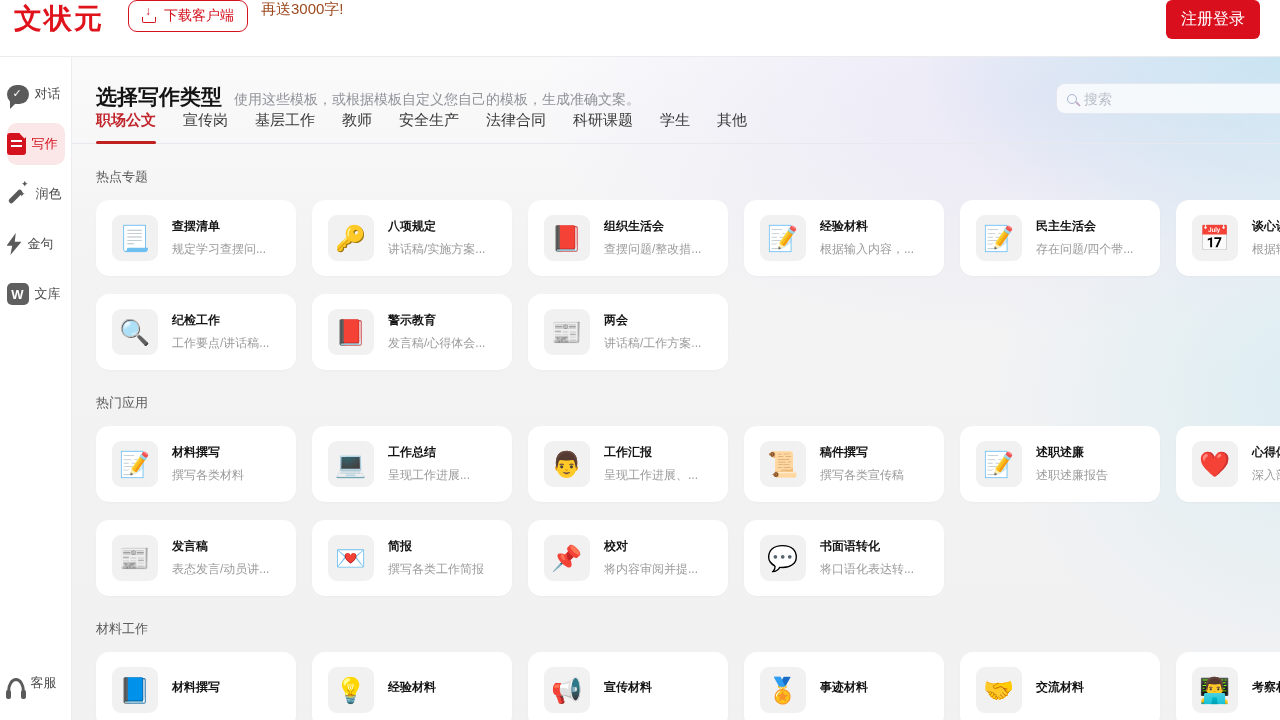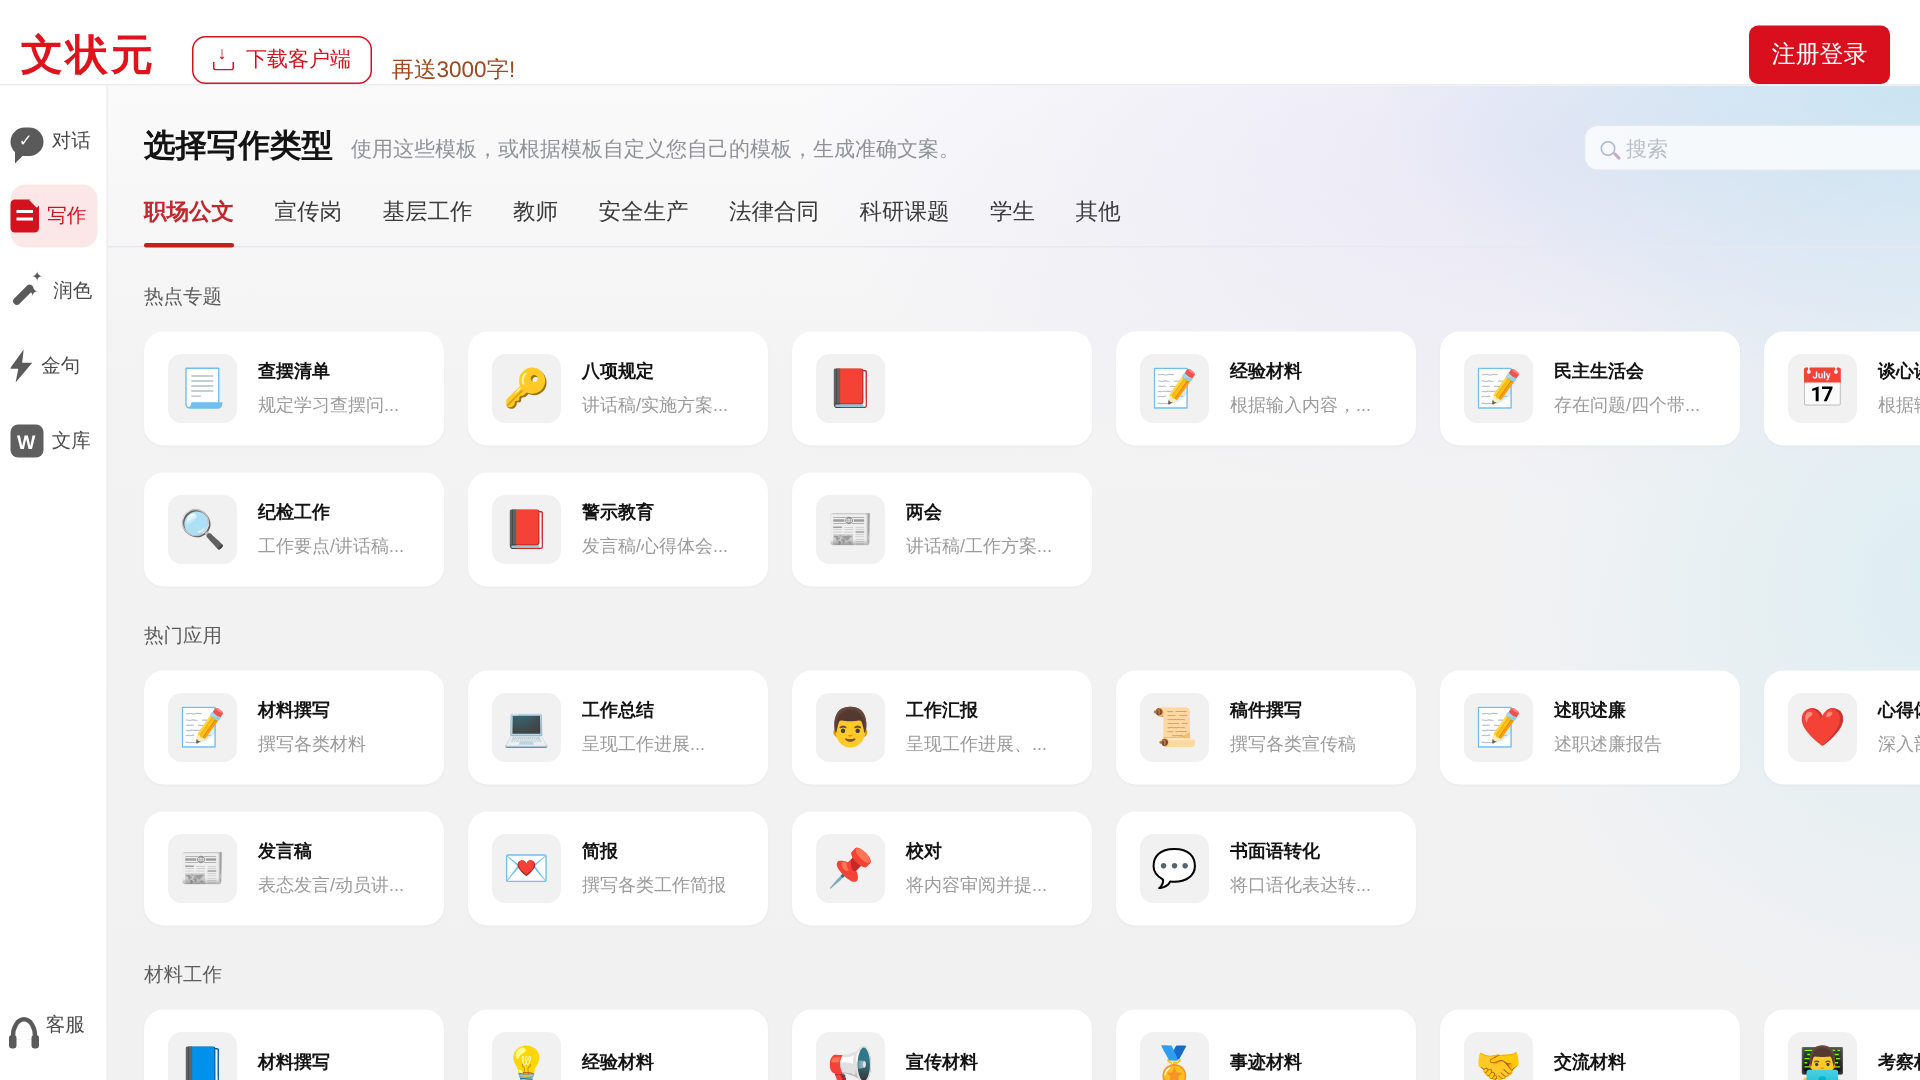--- a/index.html
+++ b/index.html
@@ -1,20 +1,20 @@
 <!DOCTYPE html>
 <html><head>
 <meta charset="utf-8">
 <style>
   * { margin:0; padding:0; box-sizing:border-box; }
   html,body { width:1280px; height:720px; overflow:hidden; }
   body { font-family:"Liberation Sans","DejaVu Sans",sans-serif; background:#fff; color:#222; }
 
   
-  .header { height:57px; background:#fff; border-bottom:1px solid #ececef; display:flex; align-items:flex-end; padding:0 20px 0 14px; position:relative; z-index:5; }
+  .header { height:57px; background:#fff; border-bottom:1px solid #ececef; display:flex; align-items:flex-start; padding:0 20px 0 14px; position:relative; z-index:5; }
   .logo { font-size:28px; font-weight:800; color:#e0121b; letter-spacing:2px; }
   .dl-btn { margin-left:24px; display:flex; align-items:center; gap:8px; border:1px solid #d4121e; color:#d4121e; border-radius:9px; padding:6px 13px; font-size:14px; background:#fff; cursor:pointer; }
   .dl-icon { position:relative; width:14px; height:14px; display:inline-block; }
   .dl-icon::before { content:'↓'; position:absolute; left:3px; top:-5px; font-size:12px; font-weight:700; color:#d4121e; }
   .dl-icon::after { content:''; position:absolute; left:0; right:0; bottom:0; height:5px; border:1.6px solid #d4121e; border-top:none; border-radius:0 0 2px 2px; }
   .promo { margin-left:13px; font-size:15px; color:#9c4a1f; }
   .header-spacer { flex:1; }
   .login-btn { background:#d90f1e; color:#fff; border:none; border-radius:6px; padding:9px 15px; font-size:16px; cursor:pointer; }
 
   
@@ -55,21 +55,21 @@
   }
   .top-block { padding:26px 0 0 24px; border-bottom:1px solid #e7e9ee; position:relative; }
   .title-row { display:flex; align-items:baseline; gap:12px; }
   .page-title { font-size:21px; font-weight:800; color:#131313; }
   .page-subtitle { font-size:14px; color:#909298; }
   .search-box { position:absolute; top:26px; left:984px; width:300px; height:31px; background:rgba(255,255,255,.75); border:1px solid #e2e7f0; border-radius:9px; display:flex; align-items:center; padding-left:10px; gap:7px; }
   .mag { width:10px; height:10px; border:1.6px solid #a9b6cb; border-radius:50%; position:relative; flex:none; }
   .mag::after { content:''; position:absolute; width:6px; height:1.8px; background:#c3aec6; transform:rotate(45deg); right:-5px; bottom:-2px; border-radius:1px; }
   .search-input { border:none; outline:none; background:transparent; font-size:14px; color:#333; width:230px; }
   .search-input::placeholder { color:#b9bfc9; }
-  .tabs { display:flex; gap:27px; margin-top:21px; padding-bottom:13px; font-size:15px; color:#3a3a3a; }
+  .tabs { display:flex; gap:27px; padding-bottom:13px; font-size:15px; color:#3a3a3a; }
   .tab { cursor:pointer; position:relative; white-space:nowrap; }
   .tab.active { color:#c1272d; font-weight:700; }
   .tab.active::after { content:''; position:absolute; left:0; right:0; bottom:-14px; height:3px; background:#c02020; border-radius:2px; }
 
   .sections { padding-left:24px; }
   .section-label { font-size:13px; color:#5c5c5c; font-weight:500; margin:24px 0 14px; }
   .card-row { display:flex; gap:16px; margin-bottom:18px; }
   .card { width:200px; height:76px; flex:none; background:#fff; border-radius:13px; display:flex; align-items:center; gap:14px; padding:0 14px 0 16px; cursor:pointer; box-shadow:0 1px 2px rgba(0,0,0,.03); overflow:hidden; }
   .card-icon { width:46px; height:46px; border-radius:9px; background:#f1f1f2; flex:none; display:flex; align-items:center; justify-content:center; font-size:25px; line-height:1; }
   .card-text { min-width:0; }
@@ -166,20 +166,24 @@
             </div>
             <div class="card">
               <div class="card-icon">🔑</div>
               <div class="card-text">
                 <div class="card-title">八项规定</div>
                 <div class="card-desc">讲话稿/实施方案...</div>
               </div>
             </div>
             <div class="card">
               <div class="card-icon">📕</div>
+              <div class="card-text">
+                <div class="card-title">组织生活会</div>
+                <div class="card-desc">查摆问题/整改措...</div>
+              </div>
             </div>
             <div class="card">
               <div class="card-icon">📝</div>
               <div class="card-text">
                 <div class="card-title">经验材料</div>
                 <div class="card-desc">根据输入内容，...</div>
               </div>
             </div>
             <div class="card">
               <div class="card-icon">📝</div>

